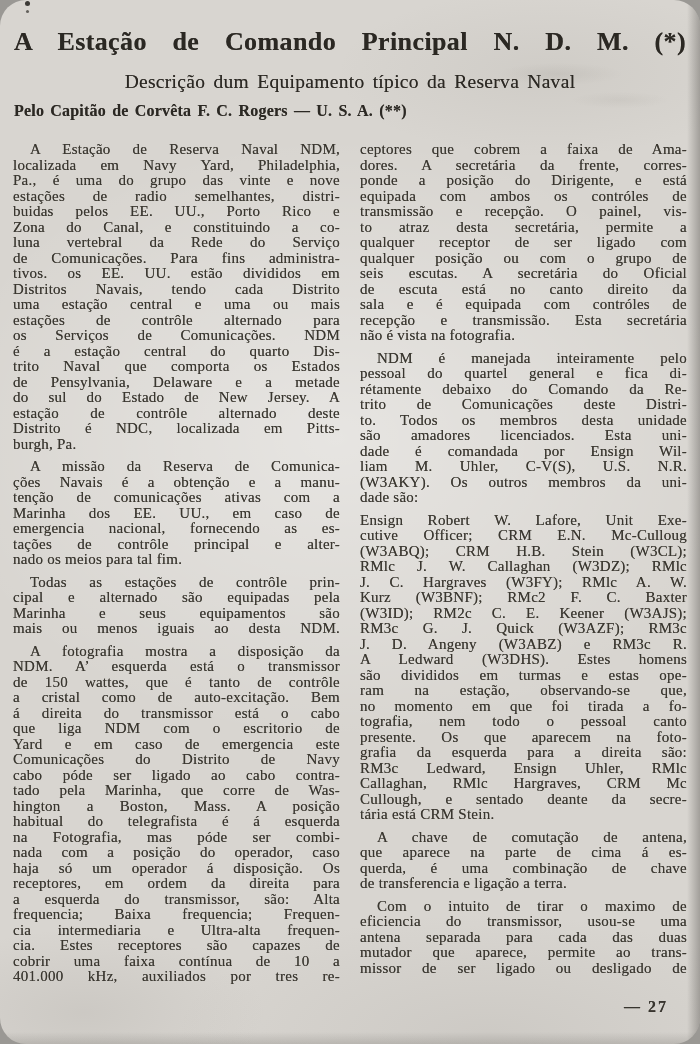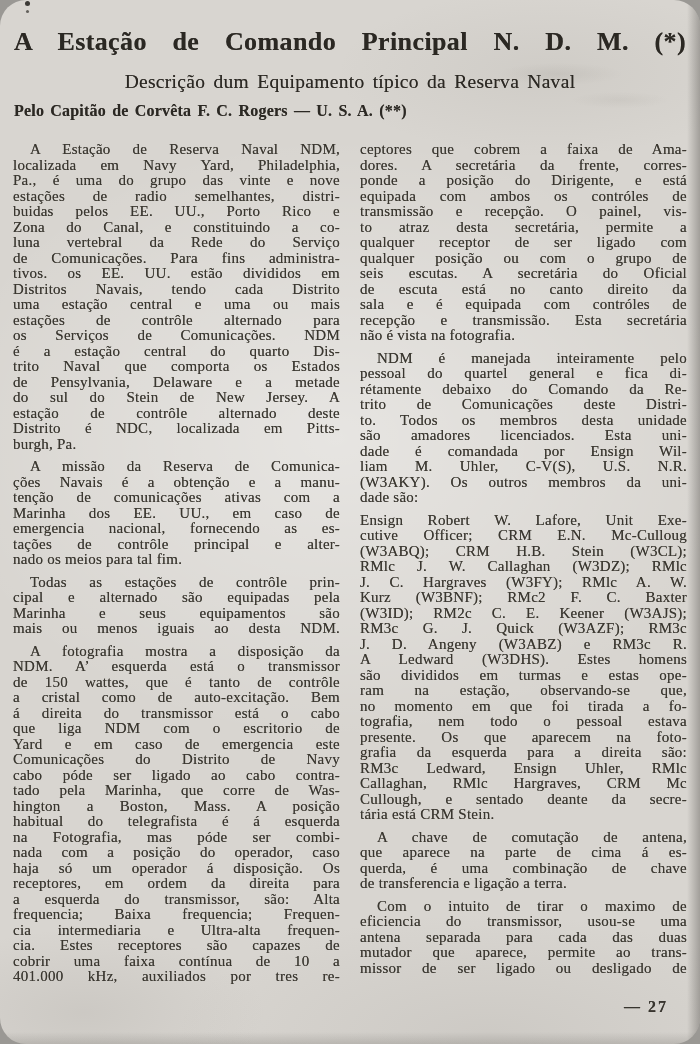--- a/index.html
+++ b/index.html
@@ -89,21 +89,21 @@
           <div class="line">luna vertebral da Rede do Serviço</div>
           <div class="line">de Comunicações. Para fins administra-</div>
           <div class="line">tivos. os EE. UU. estão divididos em</div>
           <div class="line">Distritos Navais, tendo cada Distrito</div>
           <div class="line">uma estação central e uma ou mais</div>
           <div class="line">estações de contrôle alternado para</div>
           <div class="line">os Serviços de Comunicações. NDM</div>
           <div class="line">é a estação central do quarto Dis-</div>
           <div class="line">trito Naval que comporta os Estados</div>
           <div class="line">de Pensylvania, Delaware e a metade</div>
-          <div class="line">do sul do Stein de New Jersey. A</div>
+          <div class="line">do sul do Estado de New Jersey. A</div>
           <div class="line">estação de contrôle alternado deste</div>
           <div class="line">Distrito é NDC, localizada em Pitts-</div>
           <div class="line endline">burgh, Pa.</div>
         </div>
         <div class="para indent">
           <div class="line">A missão da Reserva de Comunica-</div>
           <div class="line">ções Navais é a obtenção e a manu-</div>
           <div class="line">tenção de comunicações ativas com a</div>
           <div class="line">Marinha dos EE. UU., em caso de</div>
           <div class="line">emergencia nacional, fornecendo as es-</div>
@@ -176,21 +176,21 @@
           <div class="line">RMlc J. W. Callaghan (W3DZ); RMlc</div>
           <div class="line">J. C. Hargraves (W3FY); RMlc A. W.</div>
           <div class="line">Kurz (W3BNF); RMc2 F. C. Baxter</div>
           <div class="line">(W3ID); RM2c C. E. Keener (W3AJS);</div>
           <div class="line">RM3c G. J. Quick (W3AZF); RM3c</div>
           <div class="line">J. D. Angeny (W3ABZ) e RM3c R.</div>
           <div class="line">A Ledward (W3DHS). Estes homens</div>
           <div class="line">são divididos em turmas e estas ope-</div>
           <div class="line">ram na estação, observando-se que,</div>
           <div class="line">no momento em que foi tirada a fo-</div>
-          <div class="line">tografia, nem todo o pessoal estava</div>
+          <div class="line">tografia, nem todo o pessoal canto</div>
           <div class="line">presente. Os que aparecem na foto-</div>
           <div class="line">grafia da esquerda para a direita são:</div>
           <div class="line">RM3c Ledward, Ensign Uhler, RMlc</div>
           <div class="line">Callaghan, RMlc Hargraves, CRM Mc</div>
           <div class="line">Cullough, e sentado deante da secre-</div>
           <div class="line endline">tária está CRM Stein.</div>
         </div>
         <div class="para indent">
           <div class="line">A chave de comutação de antena,</div>
           <div class="line">que aparece na parte de cima á es-</div>

